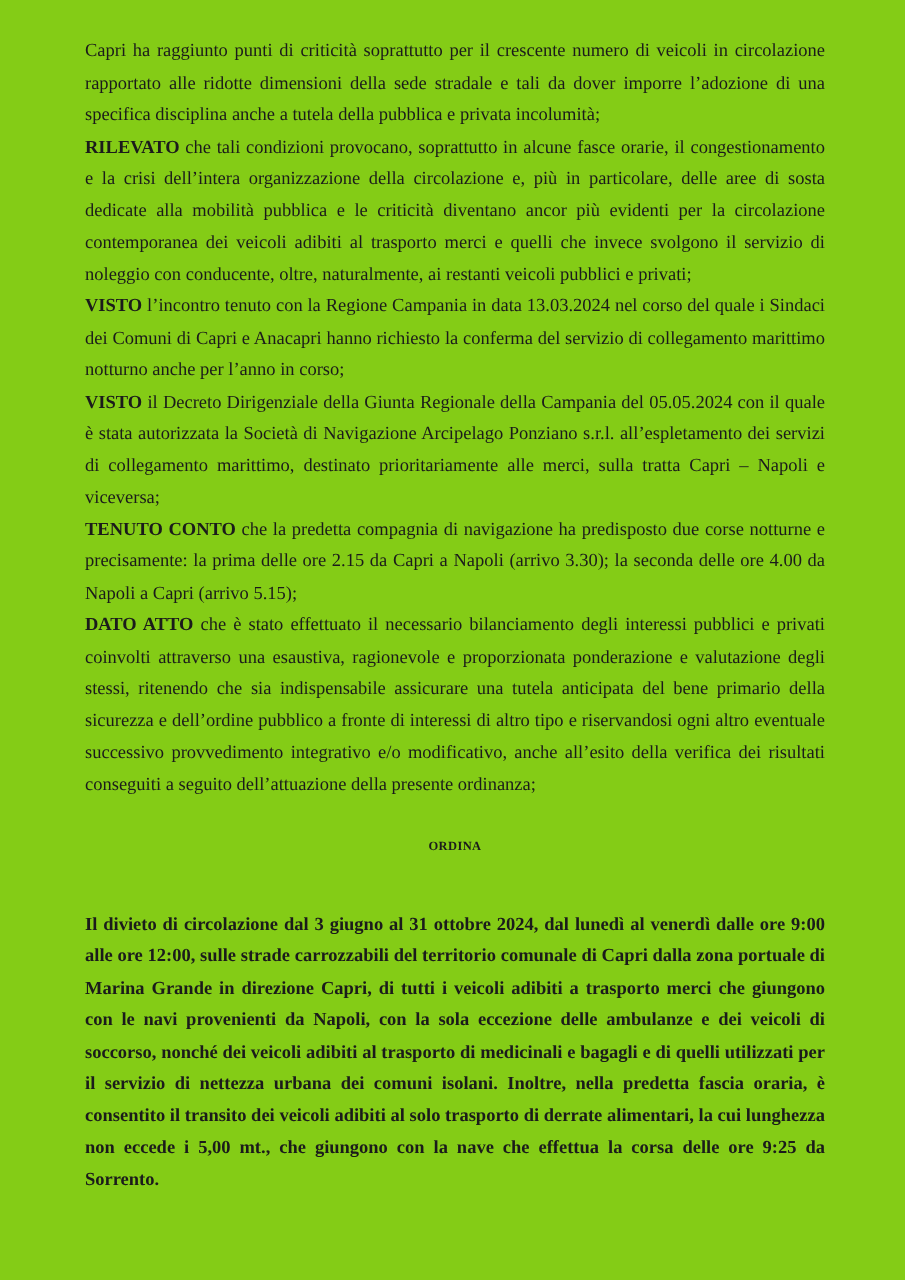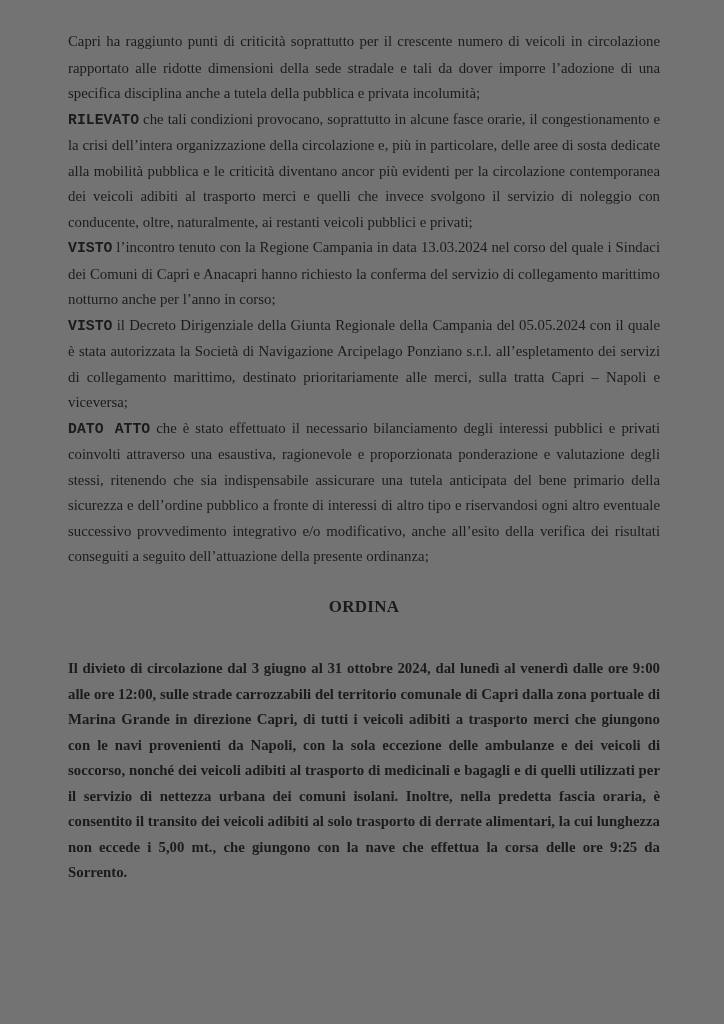--- a/index.html
+++ b/index.html
@@ -5,40 +5,39 @@
   html, body {
     margin: 0;
     padding: 0;
     background: #ffffff;
   }
   .page {
     position: relative;
     width: 724px;
     height: 1024px;
     box-sizing: border-box;
-    background: #737373;
+    background: #84cc16;
     padding: 29px 64px 0 68px;
     font-family: "Liberation Serif", "DejaVu Serif", serif;
     font-size: 14.8px;
     line-height: 25.5px;
     color: #1b1b1b;
     overflow: hidden;
   }
   p.para {
     margin: 0;
     text-align: justify;
   }
   p.para .lead {
     font-weight: bold;
-    font-family: Liberation Mono, monospace;
   }
   h2.ordina {
     margin: 24px 0 37px 0;
     text-align: center;
-    font-size: 17px;
+    font-size: 10px;
     font-weight: bold;
     line-height: 25.5px;
     letter-spacing: 0.3px;
   }
   p.order {
     margin: 0;
     text-align: justify;
     font-weight: bold;
     font-family: Liberation Serif, serif;
   }
@@ -49,20 +48,21 @@
 <div class="page">
 
   <p class="para"><span class="lead"></span><span>Capri ha raggiunto punti di criticità soprattutto per il crescente numero di veicoli in circolazione rapportato alle ridotte dimensioni della sede stradale e tali da dover imporre l’adozione di una specifica disciplina anche a tutela della pubblica e privata incolumità;</span></p>
 
   <p class="para"><span class="lead">RILEVATO</span><span> che tali condizioni provocano, soprattutto in alcune fasce orarie, il congestionamento e la crisi dell’intera organizzazione della circolazione e, più in particolare, delle aree di sosta dedicate alla mobilità pubblica e le criticità diventano ancor più evidenti per la circolazione contemporanea dei veicoli adibiti al trasporto merci e quelli che invece svolgono il servizio di noleggio con conducente, oltre, naturalmente, ai restanti veicoli pubblici e privati;</span></p>
 
   <p class="para"><span class="lead">VISTO</span><span> l’incontro tenuto con la Regione Campania in data 13.03.2024 nel corso del quale i Sindaci dei Comuni di Capri e Anacapri hanno richiesto la conferma del servizio di collegamento marittimo notturno anche per l’anno in corso;</span></p>
 
   <p class="para"><span class="lead">VISTO</span><span> il Decreto Dirigenziale della Giunta Regionale della Campania del 05.05.2024 con il quale è stata autorizzata la Società di Navigazione Arcipelago Ponziano s.r.l. all’espletamento dei servizi di collegamento marittimo, destinato prioritariamente alle merci, sulla tratta Capri – Napoli e viceversa;</span></p>
 
+  <p class="para"><span class="lead">TENUTO CONTO</span><span> che la predetta compagnia di navigazione ha predisposto due corse notturne e precisamente: la prima delle ore 2.15 da Capri a Napoli (arrivo 3.30); la seconda delle ore 4.00 da Napoli a Capri (arrivo 5.15);</span></p>
 
   <p class="para"><span class="lead">DATO ATTO</span><span> che è stato effettuato il necessario bilanciamento degli interessi pubblici e privati coinvolti attraverso una esaustiva, ragionevole e proporzionata ponderazione e valutazione degli stessi, ritenendo che sia indispensabile assicurare una tutela anticipata del bene primario della sicurezza e dell’ordine pubblico a fronte di interessi di altro tipo e riservandosi ogni altro eventuale successivo provvedimento integrativo e/o modificativo, anche all’esito della verifica dei risultati conseguiti a seguito dell’attuazione della presente ordinanza;</span></p>
 
   <h2 class="ordina">ORDINA</h2>
 
   <p class="order">Il divieto di circolazione dal 3 giugno al 31 ottobre 2024, dal lunedì al venerdì dalle ore 9:00 alle ore 12:00, sulle strade carrozzabili del territorio comunale di Capri dalla zona portuale di Marina Grande in direzione Capri, di tutti i veicoli adibiti a trasporto merci che giungono con le navi provenienti da Napoli, con la sola eccezione delle ambulanze e dei veicoli di soccorso, nonché dei veicoli adibiti al trasporto di medicinali e bagagli e di quelli utilizzati per il servizio di nettezza urbana dei comuni isolani. Inoltre, nella predetta fascia oraria, è consentito il transito dei veicoli adibiti al solo trasporto di derrate alimentari, la cui lunghezza non eccede i 5,00 mt., che giungono con la nave che effettua la corsa delle ore 9:25 da Sorrento.</p>
 
 </div>
 
 </body></html>

